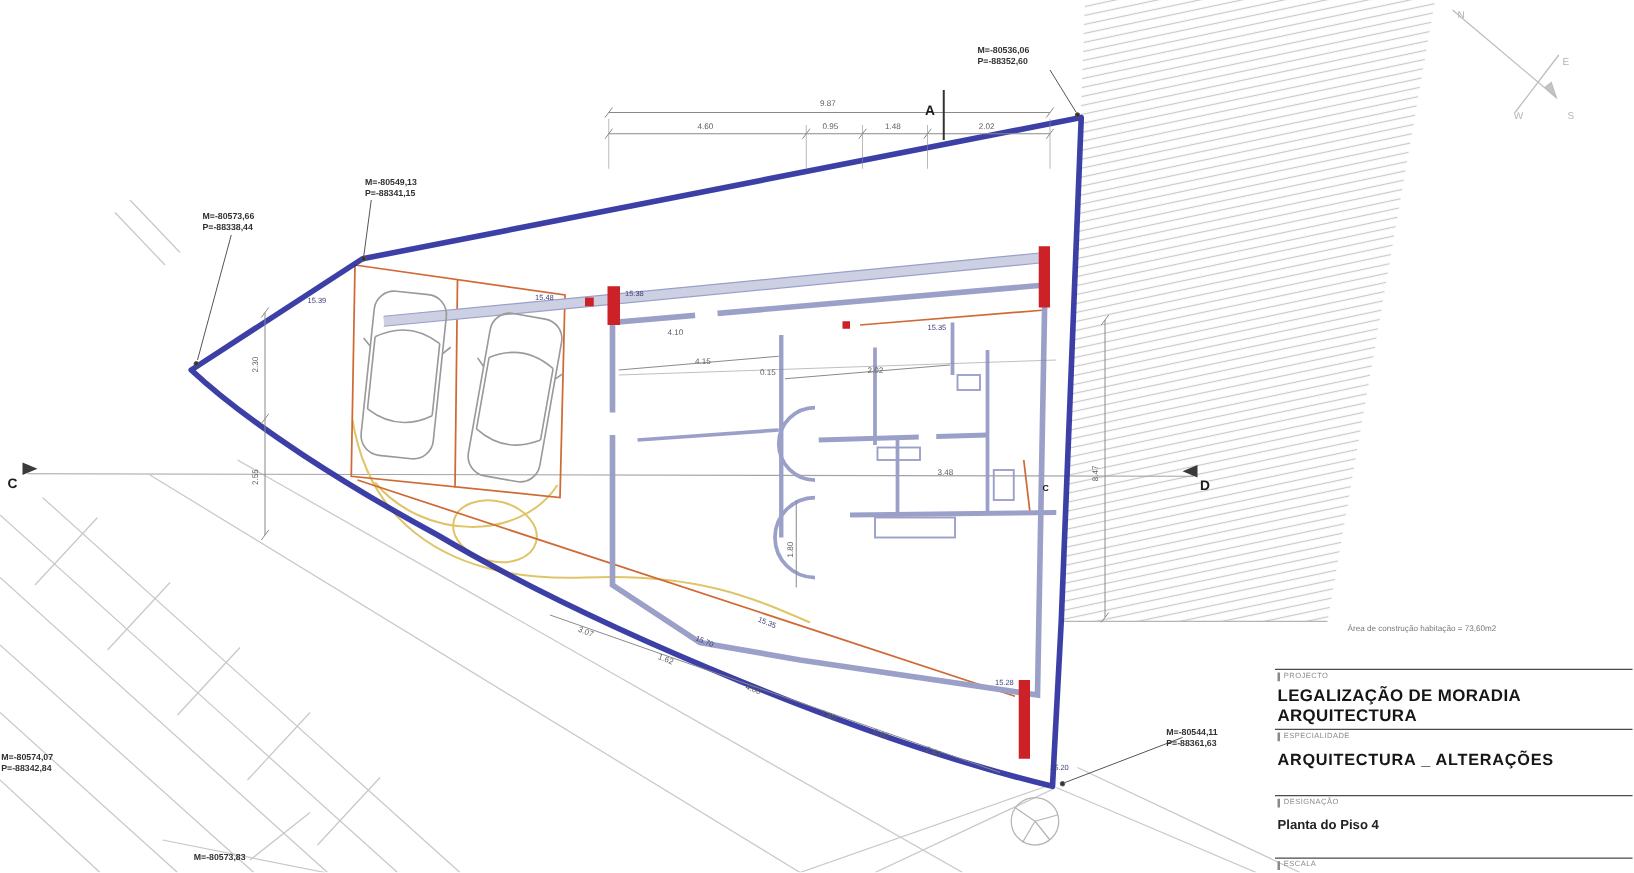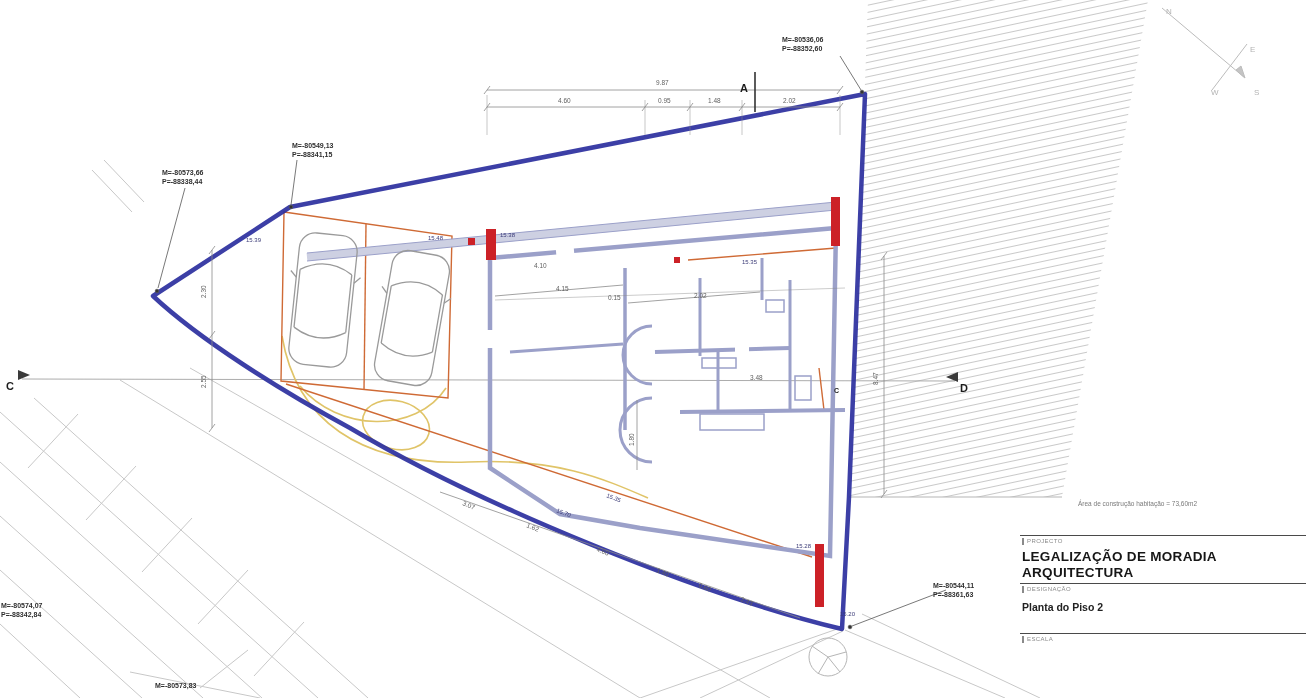--- a/index.html
+++ b/index.html
@@ -260,22 +260,26 @@
 <div class="area-note">Área de construção habitação = 73,60m2</div>
 
 <div class="titleblock">
   <div class="tb-sec s1">
     <div class="tb-label">PROJECTO</div>
     <div class="tb-big">
       <div>LEGALIZAÇÃO DE MORADIA</div>
       <div>ARQUITECTURA</div>
     </div>
   </div>
+  <div class="tb-sec s2">
+    <div class="tb-label">ESPECIALIDADE</div>
+    <div class="tb-mid">ARQUITECTURA _ ALTERAÇÕES</div>
+  </div>
   <div class="tb-sec s3">
     <div class="tb-label">DESIGNAÇÃO</div>
-    <div class="tb-small">Planta do Piso 2</div>
+    <div class="tb-small">Planta do Piso 4</div>
   </div>
   <div class="tb-sec s4">
     <div class="tb-label">ESCALA</div>
   </div>
 </div>
 
 </div>
 
 </body></html>

